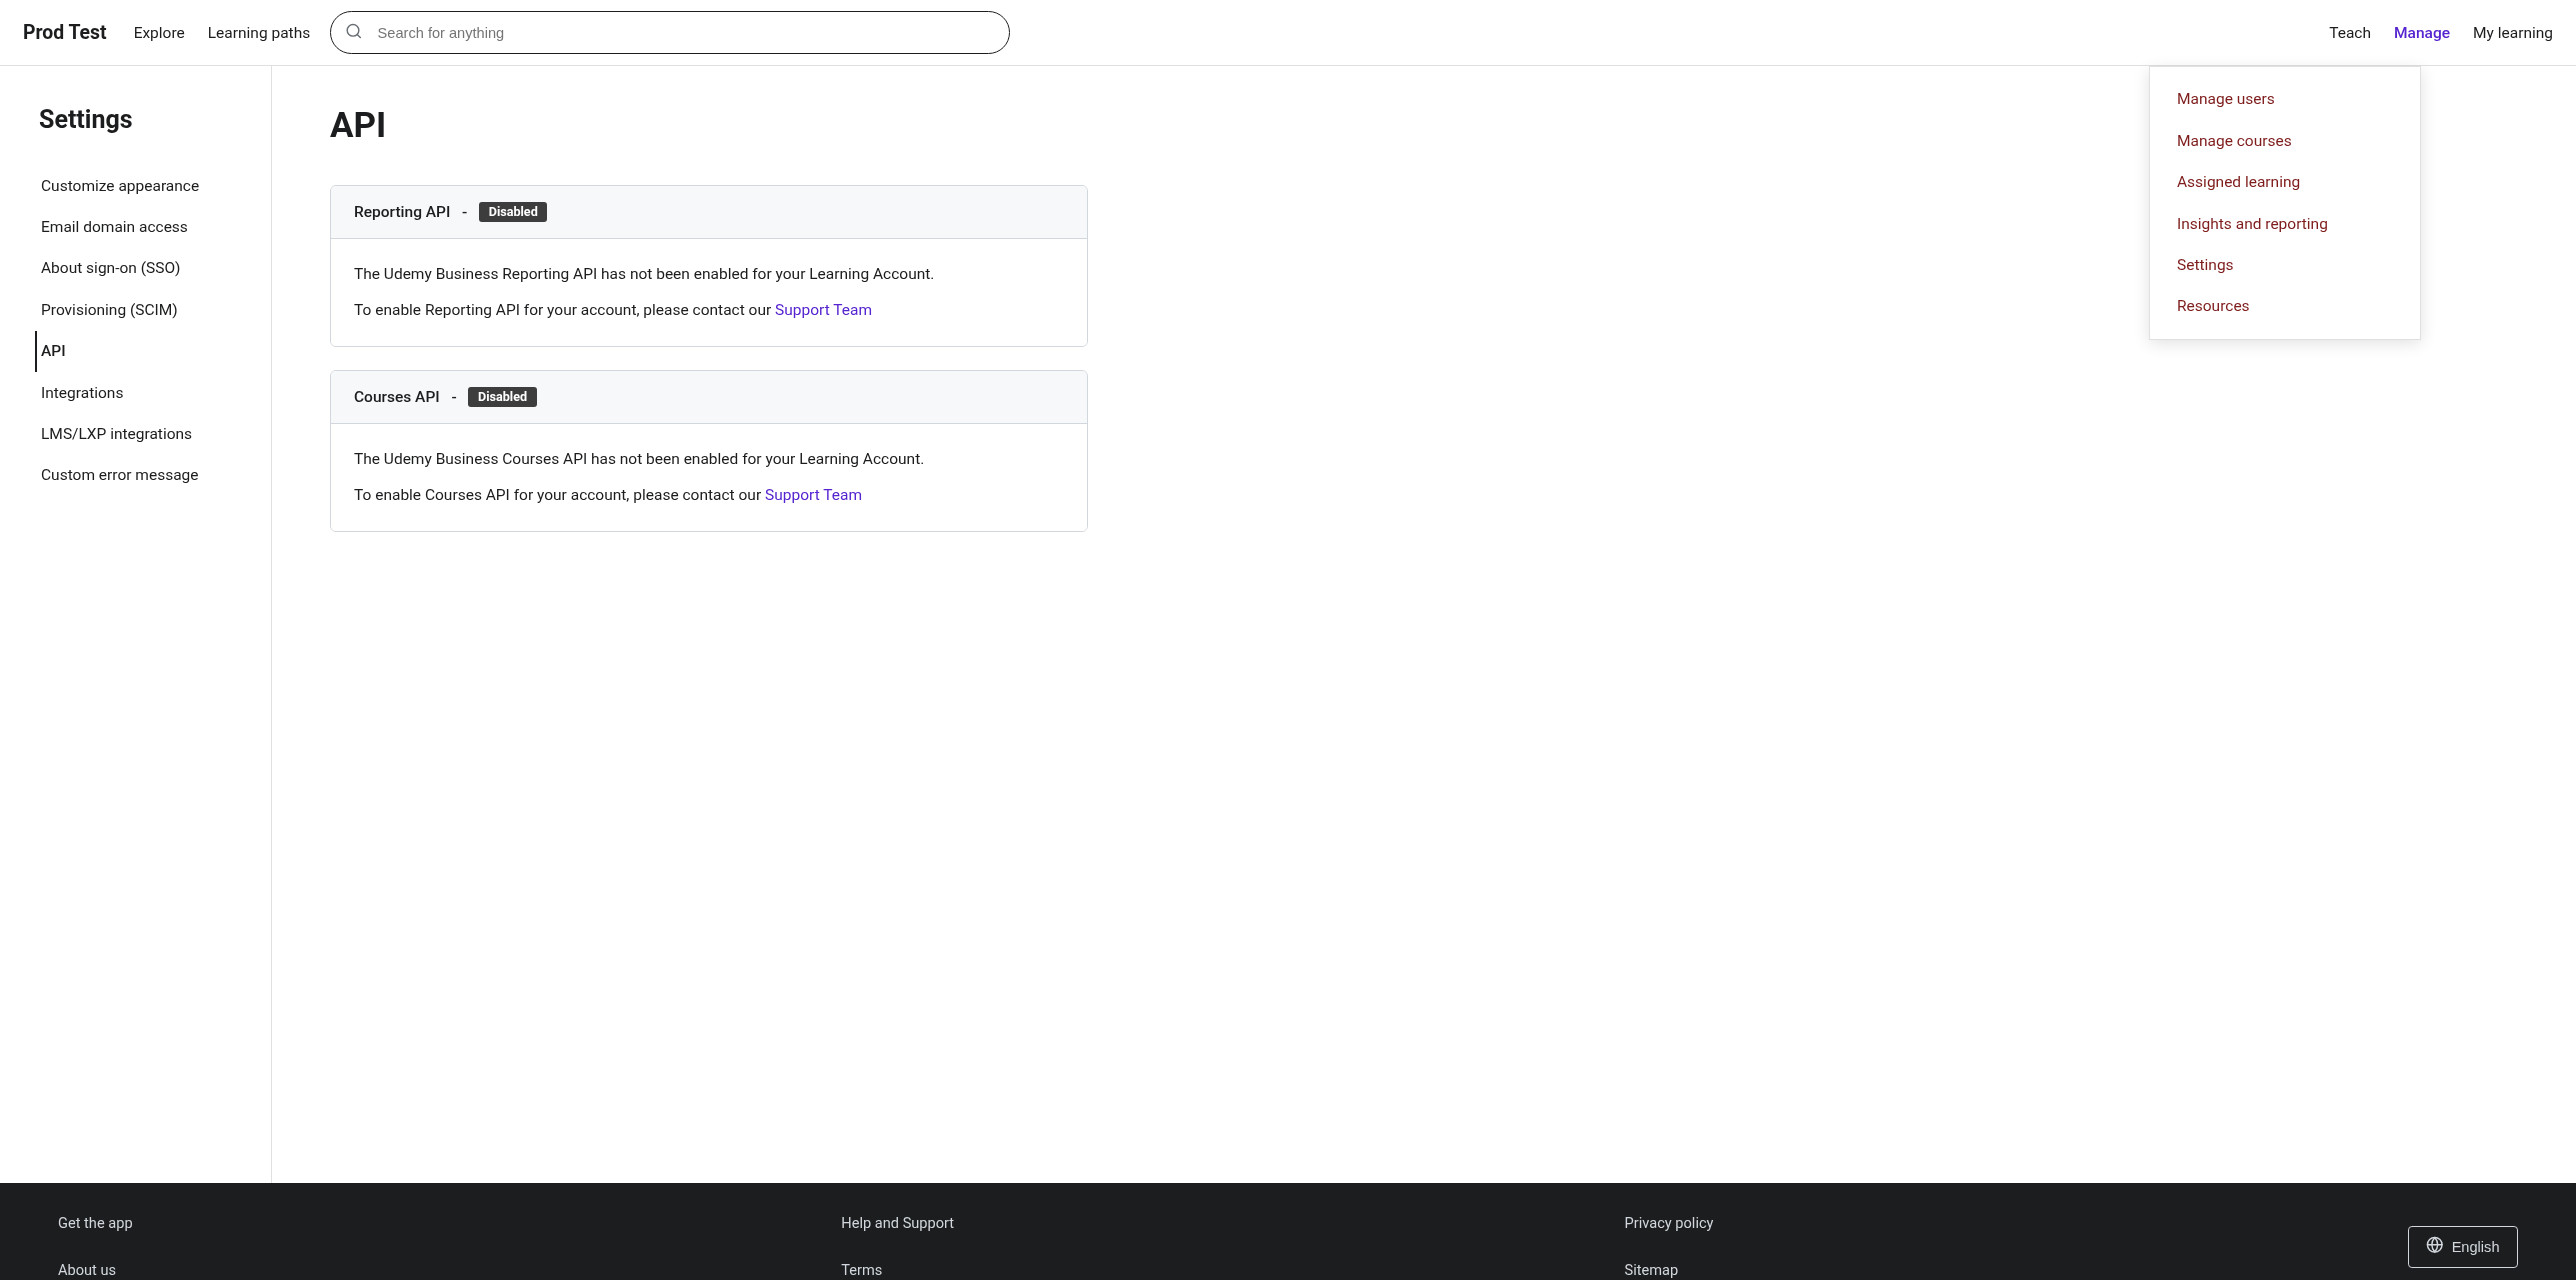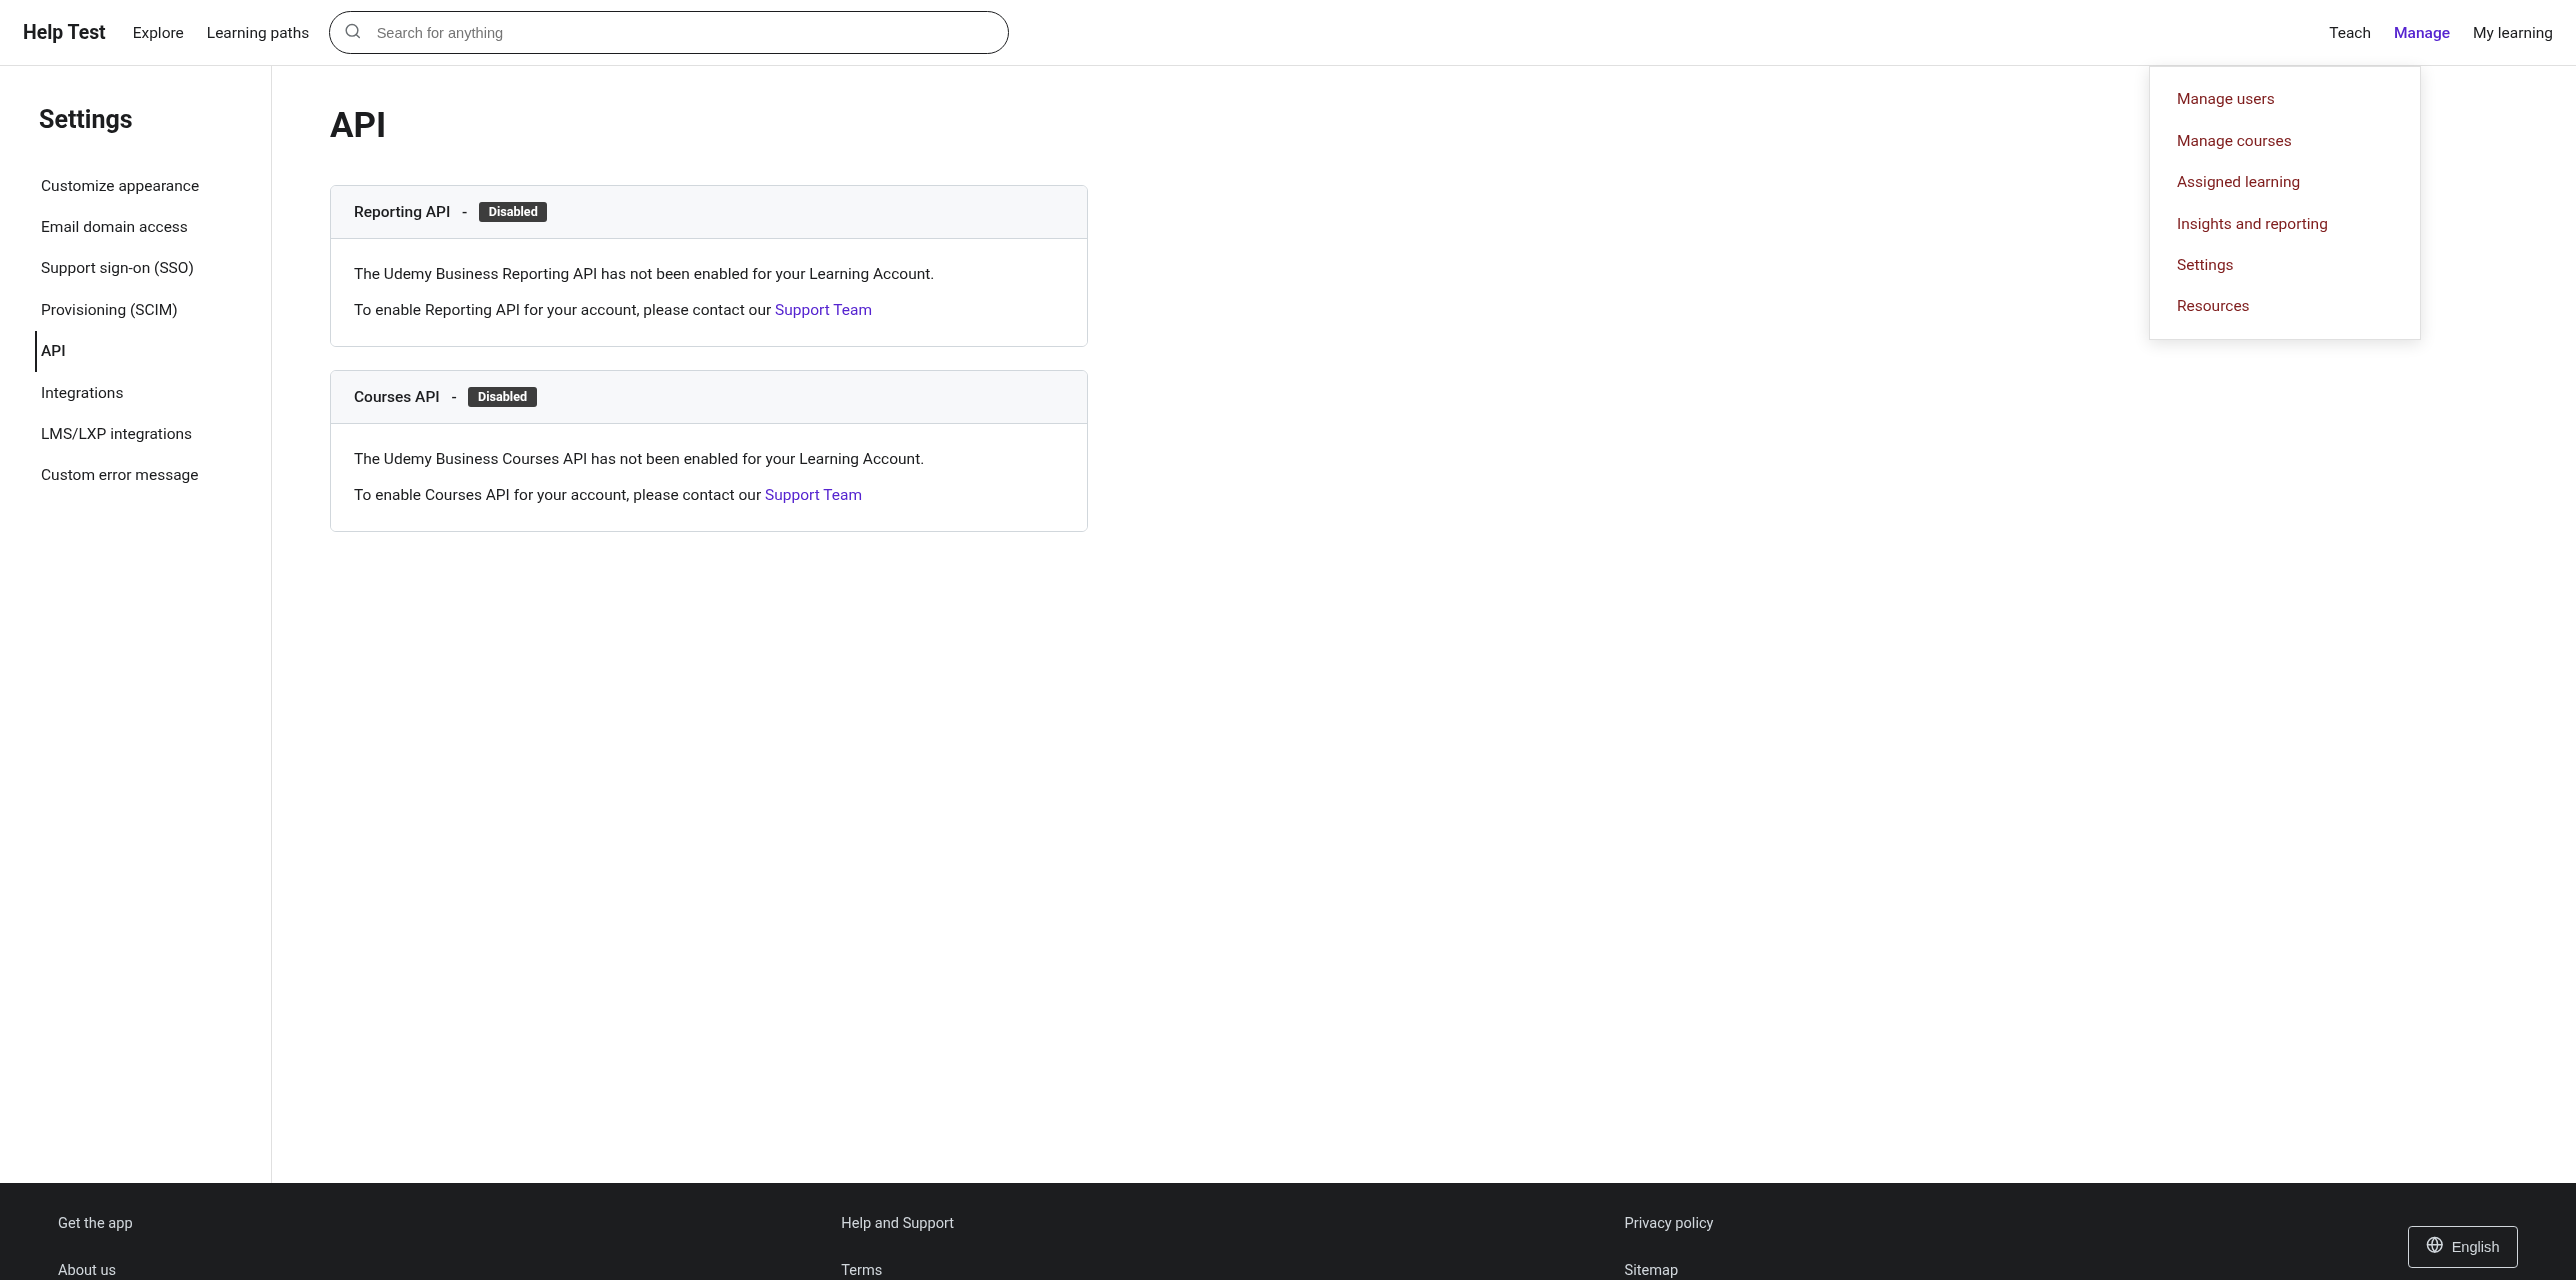--- a/index.html
+++ b/index.html
@@ -231,21 +231,21 @@
     .header-wrapper {
       position: relative;
     }
   </style>
 </head>
 <body>
 
 <div class="header-wrapper">
 
   <header class="header">
-    <span class="header-logo">Help Test</span>
+    <span class="header-logo">Prod Test</span>
     <nav class="header-nav">
       <span class="header-nav-item">Explore</span>
       <span class="header-nav-item">Learning paths</span>
     </nav>
     <div class="search-bar">
       <span class="search-icon">
         <svg width="17.5" height="17.5" viewBox="0 0 24 24" fill="none" stroke="#6a6f73" stroke-width="2" stroke-linecap="round" stroke-linejoin="round">
           <circle cx="11" cy="11" r="8"></circle>
             <line x1="21" y1="21" x2="16.65" y2="16.65"></line>
         </svg>
@@ -269,21 +269,21 @@
   </div>
 </div>
 
 <div class="page-layout">
 
   <aside class="sidebar">
     <h2 class="sidebar-title">Settings</h2>
     <nav class="sidebar-nav">
       <div class="sidebar-nav-item">Customize appearance</div>
       <div class="sidebar-nav-item">Email domain access</div>
-      <div class="sidebar-nav-item">Support sign-on (SSO)</div>
+      <div class="sidebar-nav-item">About sign-on (SSO)</div>
       <div class="sidebar-nav-item">Provisioning (SCIM)</div>
       <div class="sidebar-nav-item active">API</div>
       <div class="sidebar-nav-item">Integrations</div>
       <div class="sidebar-nav-item">LMS/LXP integrations</div>
       <div class="sidebar-nav-item">Custom error message</div>
     </nav>
   </aside>
 
   <main class="main-content">
     <h1 class="page-title">API</h1>

